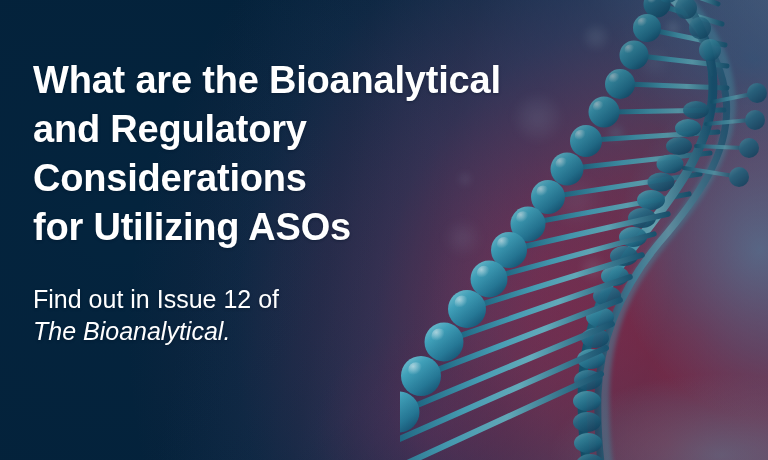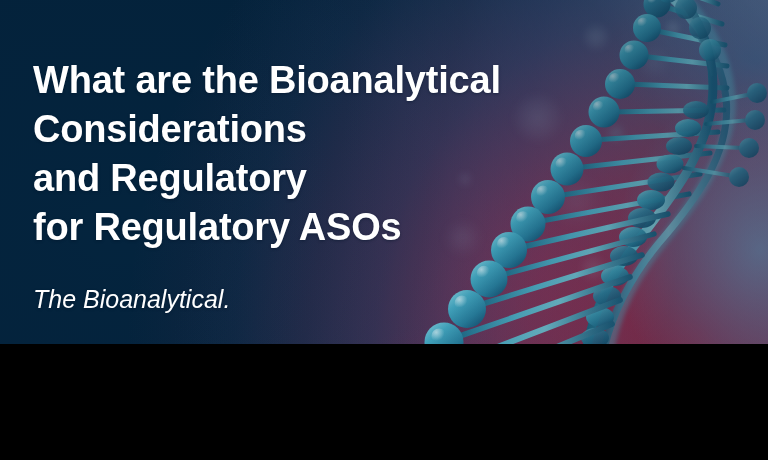--- a/index.html
+++ b/index.html
@@ -3,21 +3,21 @@
 <meta charset="utf-8">
 <style>
   html, body {
     margin: 0;
     padding: 0;
     background: #000;
   }
   #banner {
     position: relative;
     width: 768px;
-    height: 344px;
+    height: 460px;
     overflow: hidden;
     font-family: "Liberation Sans", sans-serif;
     background: #ec4899;
   }
 
   
   .bg-layer {
     position: absolute;
     inset: 0;
     pointer-events: none;
@@ -318,22 +318,23 @@
       <circle cx="286" cy="18" r="11" fill="url(#gSphereDim)"></circle>
       <circle cx="268" cy="2" r="11" fill="url(#gSphere)"></circle>
     </g>
   </svg>
 
   <div class="bg-layer" id="bg-vignette"></div>
 
   <div id="text-block">
     <h1 id="headline">
       <span class="hl-line">What are the Bioanalytical</span>
+      <span class="hl-line">and Regulatory</span>
       <span class="hl-line">Considerations</span>
-      <span class="hl-line">and Regulatory</span>
-      <span class="hl-line">for Regulatory ASOs</span>
+      <span class="hl-line">for Utilizing ASOs</span>
     </h1>
     <p id="subhead">
+      <span class="sub-line">Find out in Issue 12 of</span>
       <span class="sub-line sub-italic">The Bioanalytical.</span>
     </p>
   </div>
 
 </div>
 
 </body></html>

